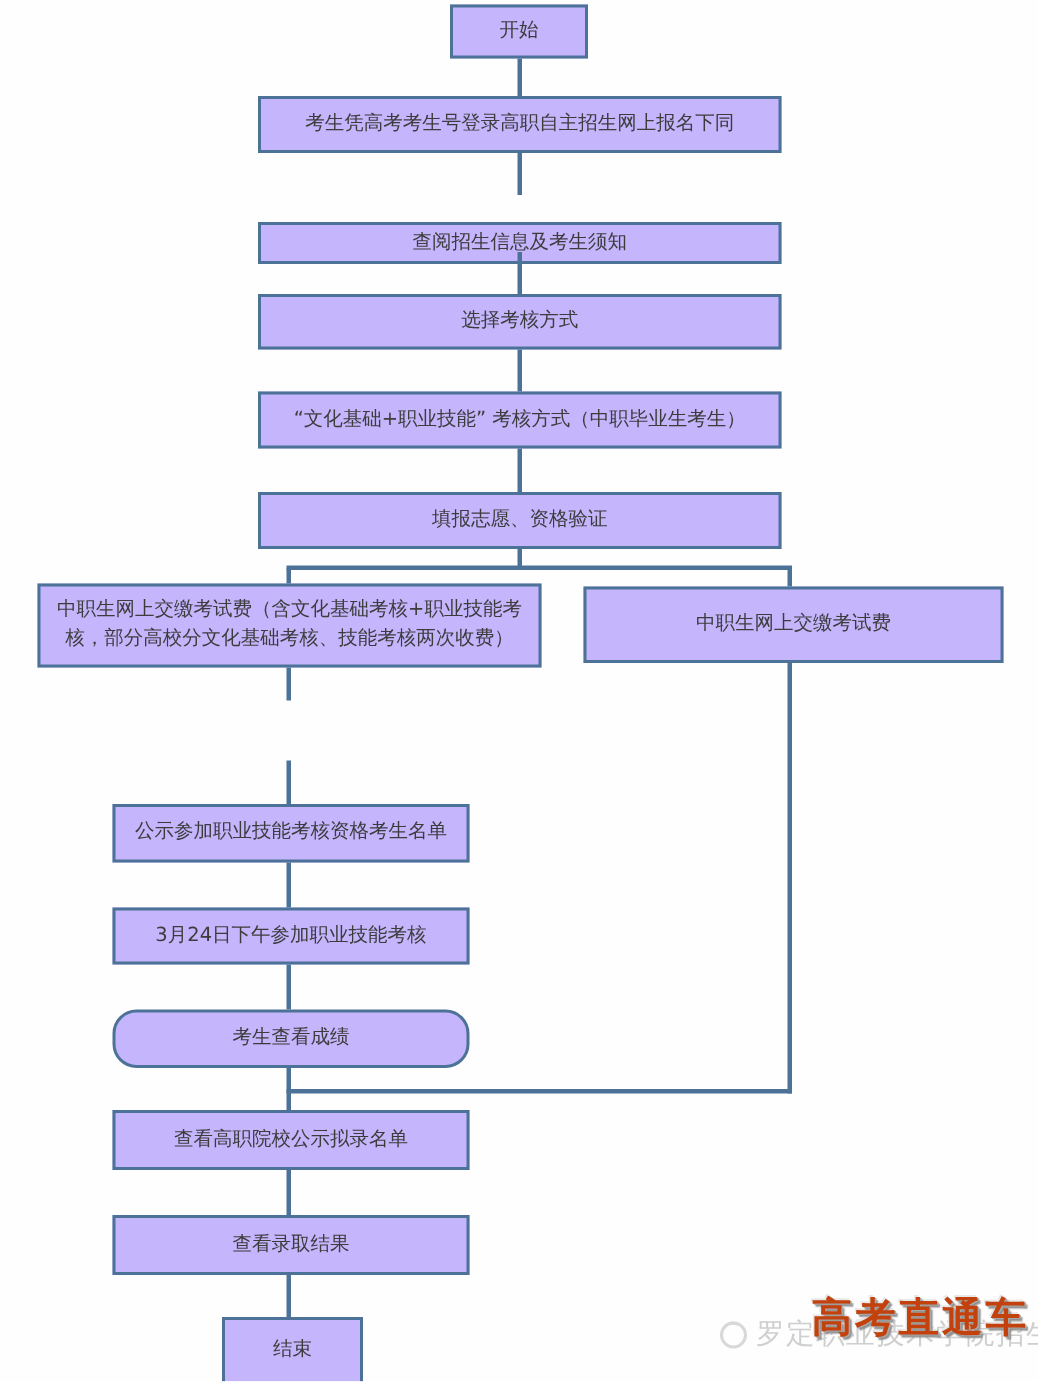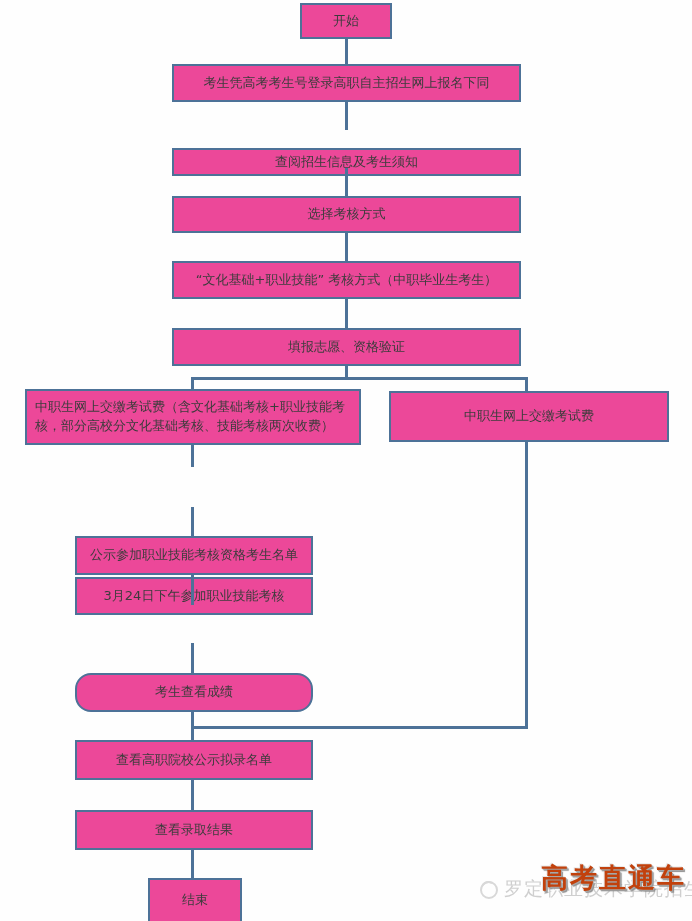--- a/index.html
+++ b/index.html
@@ -3,22 +3,22 @@
 <meta charset="utf-8">
 <style>
   html,body{margin:0;padding:0;background:#ffffff;}
   .canvas{
     position:relative;width:692px;height:921px;margin:0 auto;
     background:#fefefe;overflow:hidden;
     font-family:"DejaVu Sans","Liberation Sans",sans-serif;
   }
   .node{
     position:absolute;box-sizing:border-box;
-    background:#ec4899;border:2px solid var(--box-border,#4d7298);
-    display:flex;align-items:center;justify-content:center;
+    background:#c4b5fd;border:2px solid var(--box-border,#4d7298);
+    display:flex;align-items:center;justify-content:center;text-align:center;
     font-size:13px;color:var(--text,#3c3c3c);line-height:1.45;
     padding:0 8px;
   }
   .line{position:absolute;background:var(--connector,#4d7298);}
   .wm-credit{
     position:absolute;left:478px;top:876px;display:flex;align-items:center;gap:4px;
     color:#cfcfcf;font-size:19px;letter-spacing:1px;white-space:nowrap;z-index:1;
   }
   .wm-brand{
     position:absolute;left:541px;top:860px;z-index:2;
@@ -44,21 +44,21 @@
 
   <div class="node" style="left:172px;top:328px;width:349px;height:38px;">填报志愿、资格验证</div>
 
   <div class="node" style="left:25px;top:389px;width:336px;height:56px;font-size:13px;">中职生网上交缴考试费（含文化基础考核+职业技能考核，部分高校分文化基础考核、技能考核两次收费）</div>
 
   <div class="node" style="left:389px;top:391px;width:280px;height:51px;">中职生网上交缴考试费</div>
 
 
   <div class="node" style="left:75px;top:536px;width:238px;height:39px;">公示参加职业技能考核资格考生名单</div>
 
-  <div class="node" style="left:75px;top:577px;width:238px;height:38px;">3月24日下午参加职业技能考核</div>
+  <div class="node" style="left:75px;top:605px;width:238px;height:38px;">3月24日下午参加职业技能考核</div>
 
   <div class="node" style="left:75px;top:673px;width:238px;height:39px;border-radius:16px;">考生查看成绩</div>
 
   <div class="node" style="left:75px;top:740px;width:238px;height:40px;">查看高职院校公示拟录名单</div>
 
   <div class="node" style="left:75px;top:810px;width:238px;height:40px;">查看录取结果</div>
 
   <div class="node" style="left:148px;top:878px;width:94px;height:43px;border-bottom:none;">结束</div>
 
   <div class="line" style="left:345px;top:39px;width:3px;height:25px;"></div>

